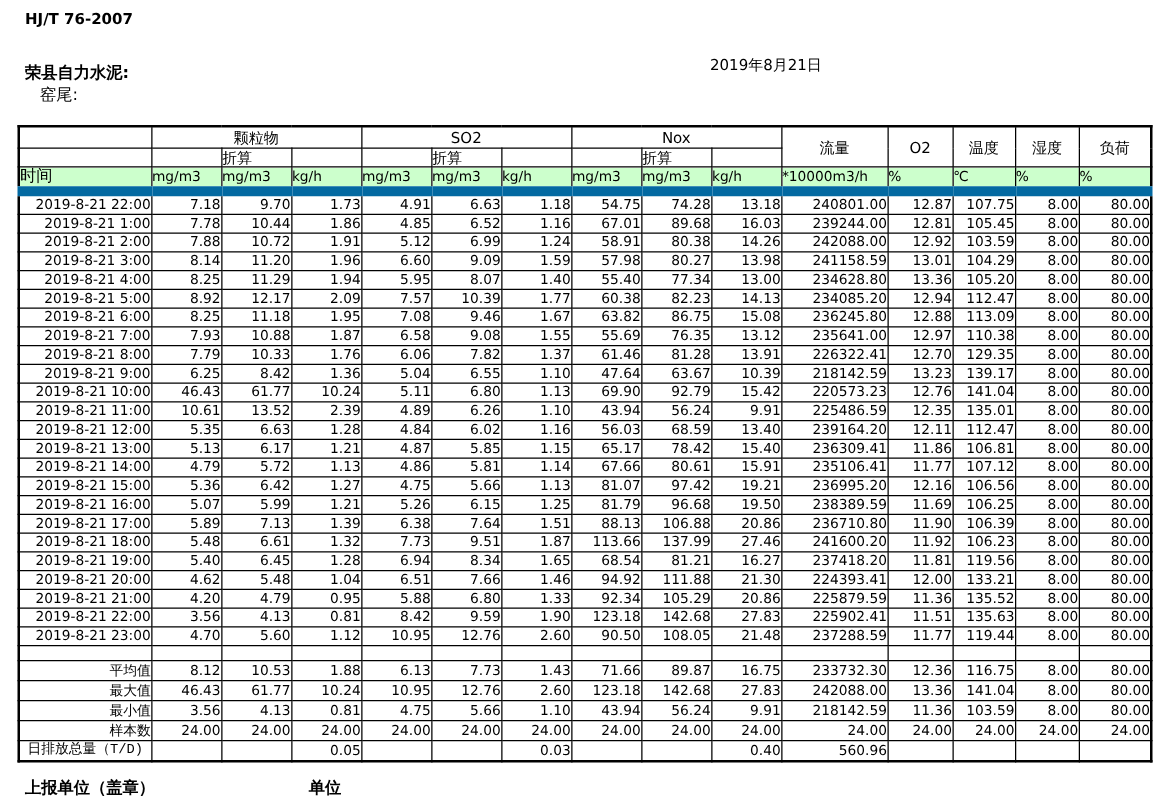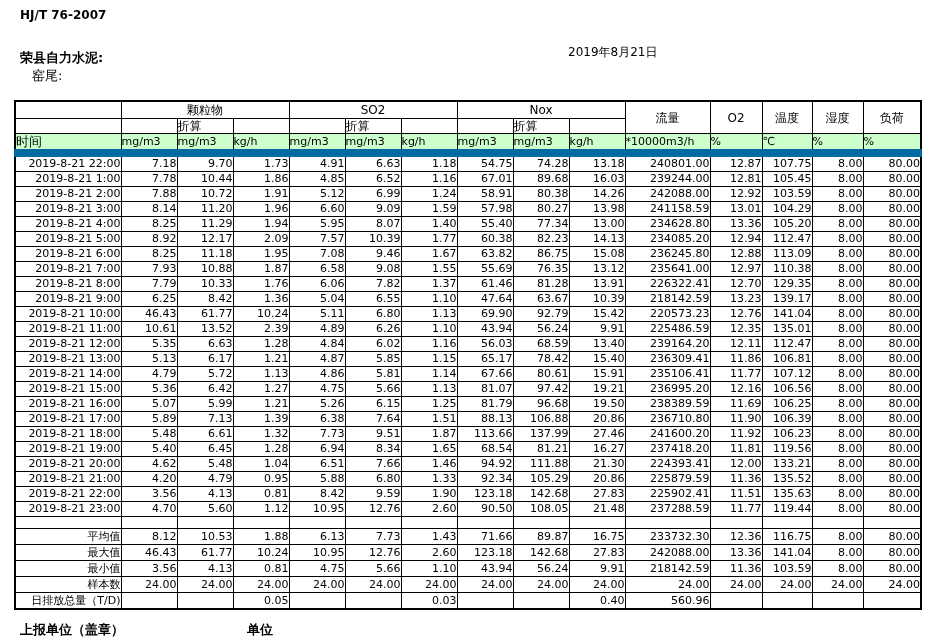--- a/index.html
+++ b/index.html
@@ -40,21 +40,21 @@
   tr.conv-row td  { font-size: 12px; text-align: left; height: 14px; line-height: 14px; }
   tr.unit-row td  {
     background: var(--green, #ccffcc);
     height: 15px; line-height: 15px;
     border-bottom: 8px solid #0369a1;
   }
   tr.unit-row td.time-head { font-size: 13px; }
   td.time-cell     { text-align: right; padding-right: 7px; }
   td.num-cell      { text-align: right; padding-right: 8px; }
   td.summary-label { text-align: right; padding-right: 2px; font-size: 12px; }
-  td.daily-label   { text-align: right;  padding-left: 1px;  font-size: 12px; }
+  td.daily-label   { text-align: center;  padding-left: 1px;  font-size: 12px; font-family: Liberation Mono, monospace; }
   tr.spacer-row td { height: 12px; line-height: 12px; }
   tr.summary-row td { height: 15px; line-height: 15px; }
 
   .flue-total  { position: absolute; left: 20px;  top: 603px; font-size: 13px; font-weight: bold; }
   .report-unit { position: absolute; left: 20px;  top: 621px; font-size: 13px; font-weight: bold; }
   .unit-word   { position: absolute; left: 203px; top: 621px; font-size: 13px; font-weight: bold; margin-left: 44px; }
 </style>
 </head>
 <body>
 

